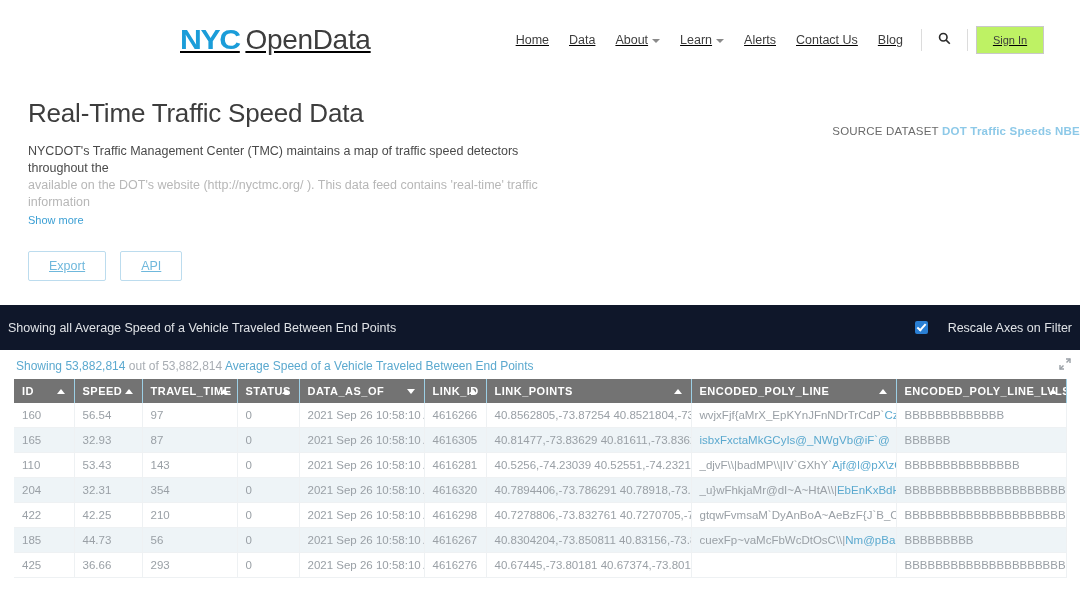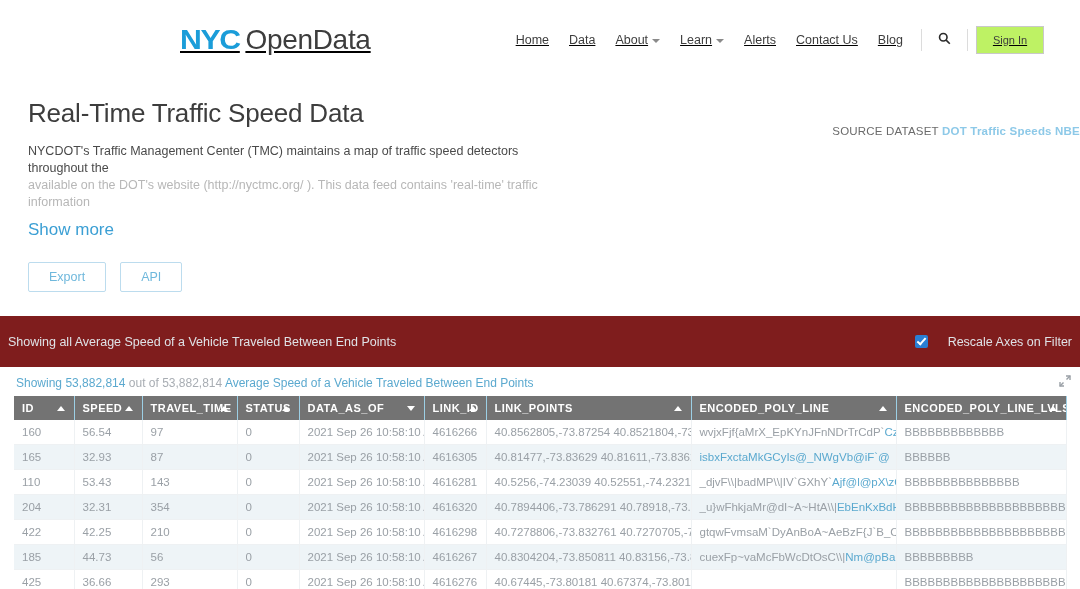--- a/index.html
+++ b/index.html
@@ -74,35 +74,36 @@
     font-size: 11.5px; color: #6b6b6b; letter-spacing: 0.2px;
   }
   .source-line a { color: #8dc9e8; text-decoration: none; font-weight: bold; }
   .desc {
     margin-top: 14px; max-width: 530px;
     font-size: 12.5px; line-height: 17px; color: #4a4a4a;
     position: relative;
   }
   .desc .fade-line { color: #b7b7b7; }
   .show-more {
-    display: inline-block; margin-top: 10px;
-    color: #3b9fd4; font-size: 17px; cursor: pointer;
+    display: inline-block; margin-top: 1px;
+    color: #3b9fd4; font-size: 11px; cursor: pointer;
   }
   .action-row { margin-top: 22px; display: flex; gap: 14px; }
   .btn-outline {
     border: 1px solid #bcdcee; background: #fff;
     color: #6fb8dc; font-size: 12.5px;
     padding: 7px 20px; cursor: pointer; border-radius: 2px;
     font-family: "Liberation Sans", sans-serif;
+    text-decoration: underline;
   }
 
   
   .dark-bar {
     margin-top: 24px;
-    height: 51px; background: #7f1d1d;
+    height: 45px; background: #0f172a;
     display: flex; align-items: center;
     justify-content: space-between;
     padding: 0 8px 0 8px;
     color: #dfe2e6; font-size: 12.5px;
   }
   .rescale {
     display: flex; align-items: center; gap: 20px;
     font-size: 12.5px; color: #dfe2e6; cursor: pointer;
   }
   .cbox {

